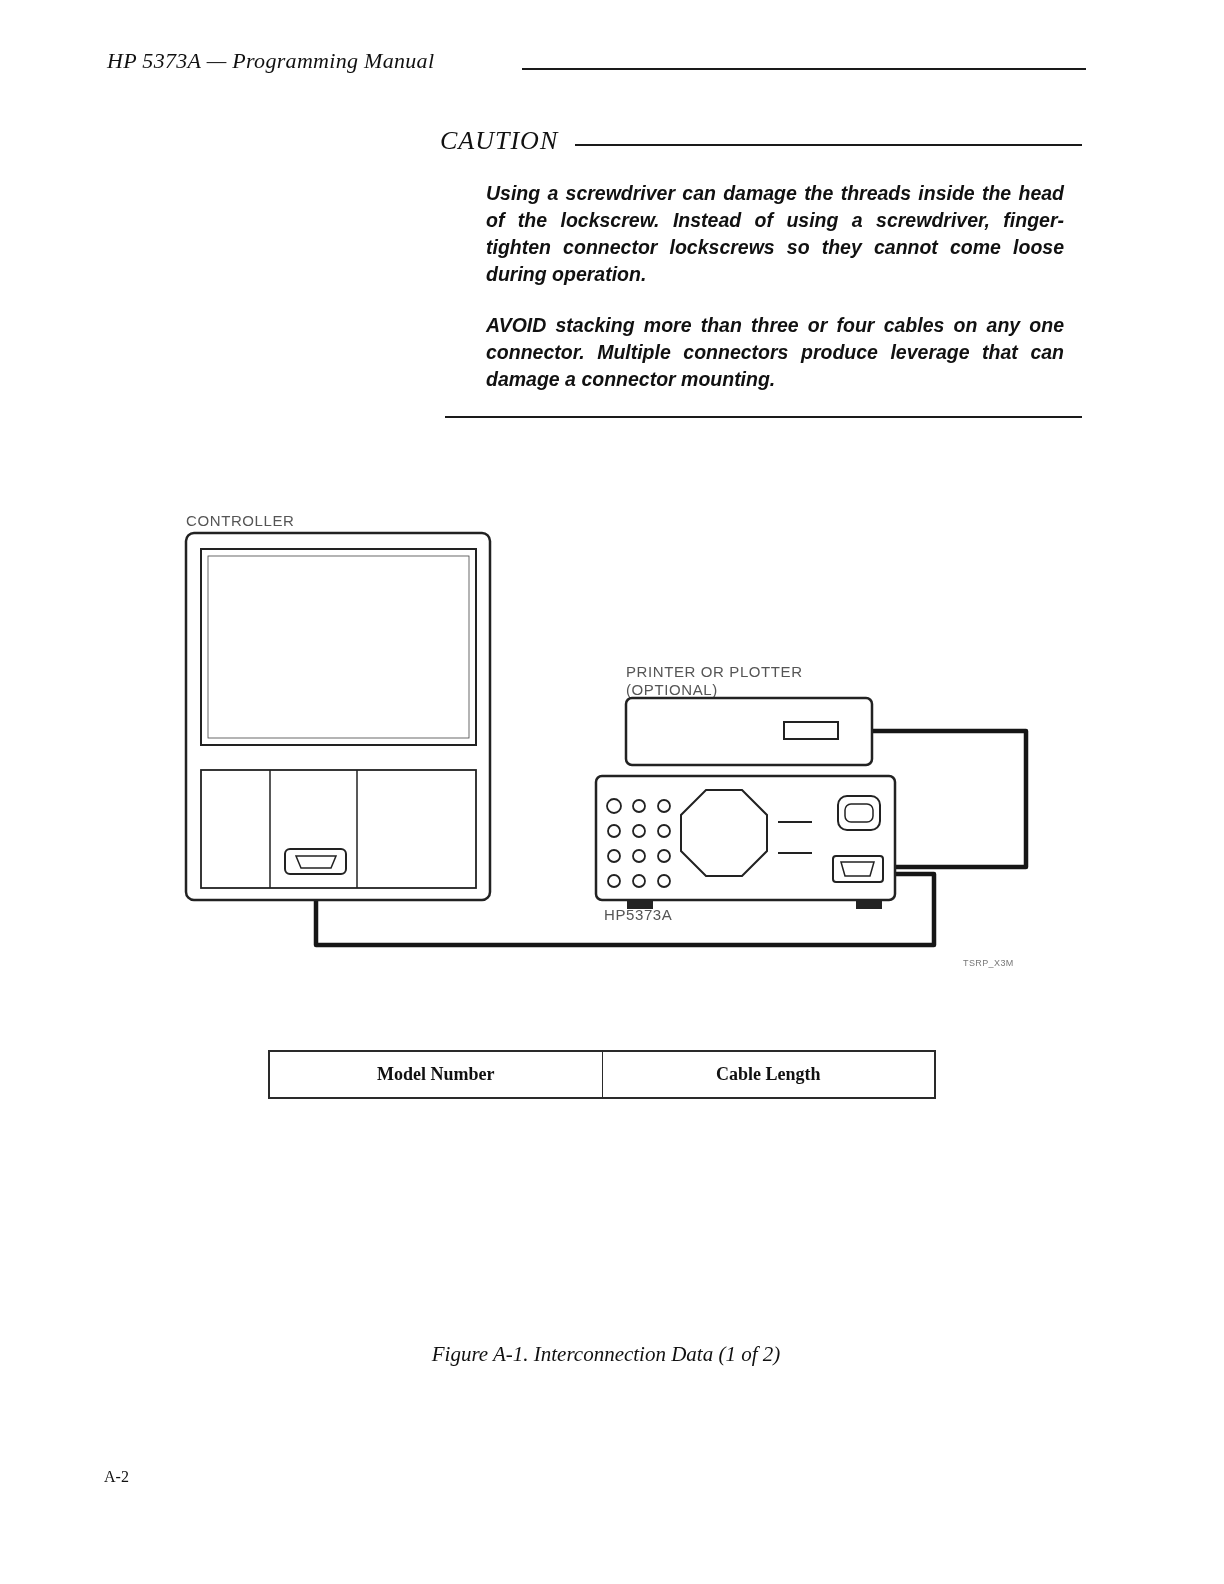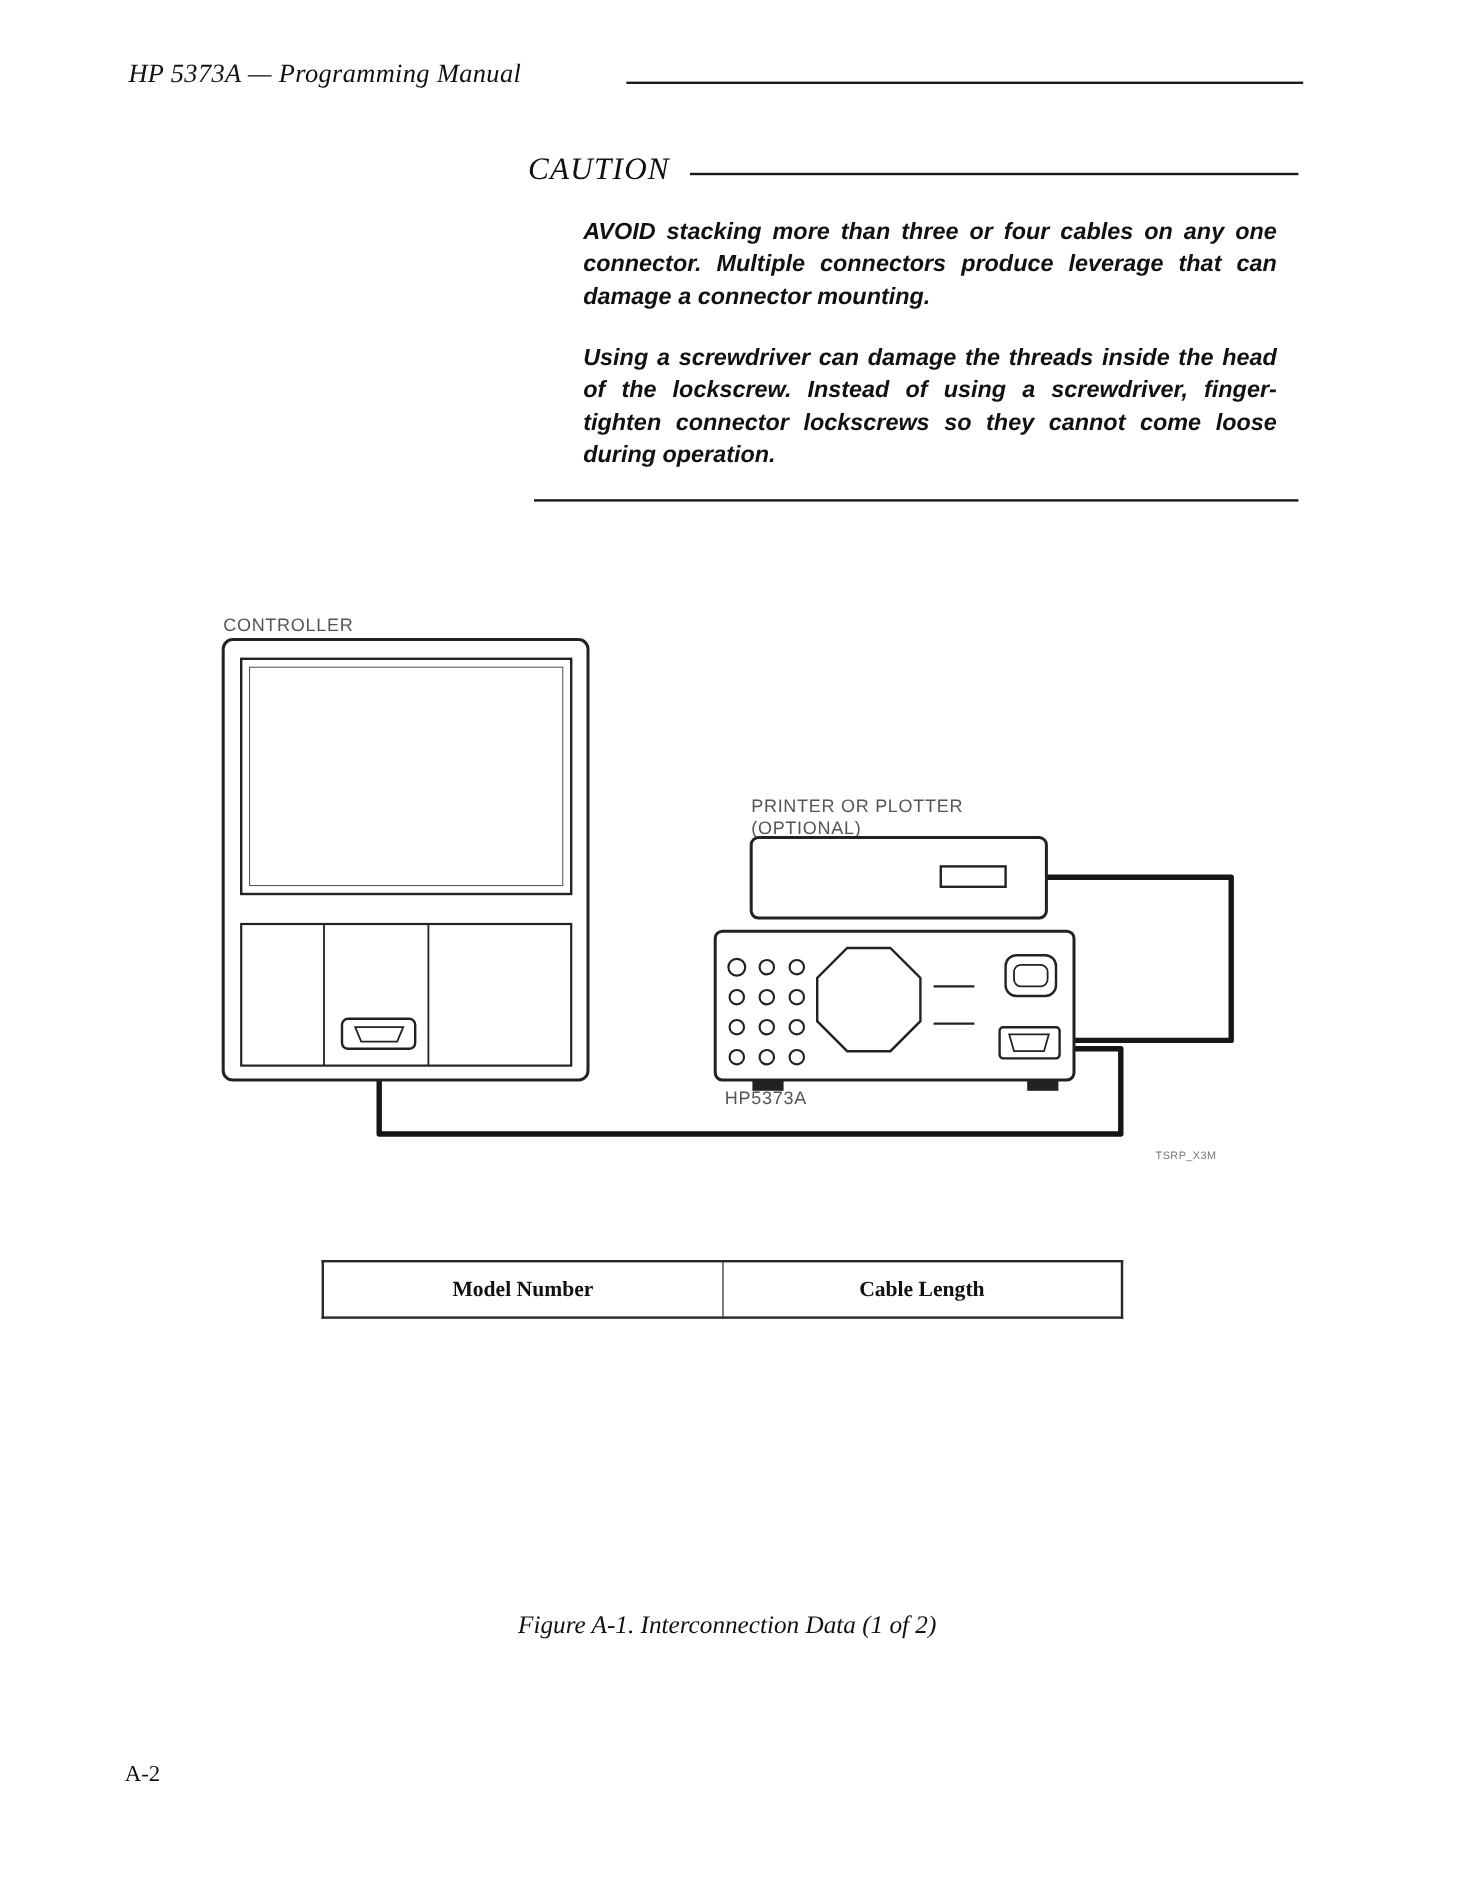--- a/index.html
+++ b/index.html
@@ -87,35 +87,35 @@
 
   .figure-caption {
     position: absolute; left: 0; top: 1342px; width: 1212px;
     text-align: center;
     font-style: italic; font-size: 21px;
     color: #111;
   }
 
   .page-number {
     position: absolute; left: 104px; top: 1468px;
-    font-size: 19px; color: #111;
+    font-size: 16px; color: #111;
   }
 </style>
 </head>
 <body>
 
 <div class="page-header">HP 5373A — Programming Manual</div>
 <div class="header-rule"></div>
 
 <div class="caution-title">CAUTION</div>
 <div class="caution-rule"></div>
 
 <div class="caution-body">
+  <p>Using a screwdriver can damage the threads inside the head of the lockscrew. Instead of using a screwdriver, finger-tighten connector lockscrews so they cannot come loose during operation.</p>
   <p>AVOID stacking more than three or four cables on any one connector. Multiple connectors produce leverage that can damage a connector mounting.</p>
-  <p>Using a screwdriver can damage the threads inside the head of the lockscrew. Instead of using a screwdriver, finger-tighten connector lockscrews so they cannot come loose during operation.</p>
 </div>
 
 <div class="caution-bottom-rule"></div>
 
 <svg class="diagram" viewBox="180 505 860 475" xmlns="http://www.w3.org/2000/svg">
 
   <path d="M 316 870 L 316 945 L 934 945 L 934 874 L 888 874" fill="none" stroke="#161616" stroke-width="4.5" stroke-linejoin="round"></path>
   <path d="M 836 731 L 1026 731 L 1026 867 L 890 867" fill="none" stroke="#161616" stroke-width="4.5" stroke-linejoin="round"></path>
 
   <text x="186" y="526" class="diag-label">CONTROLLER</text>

